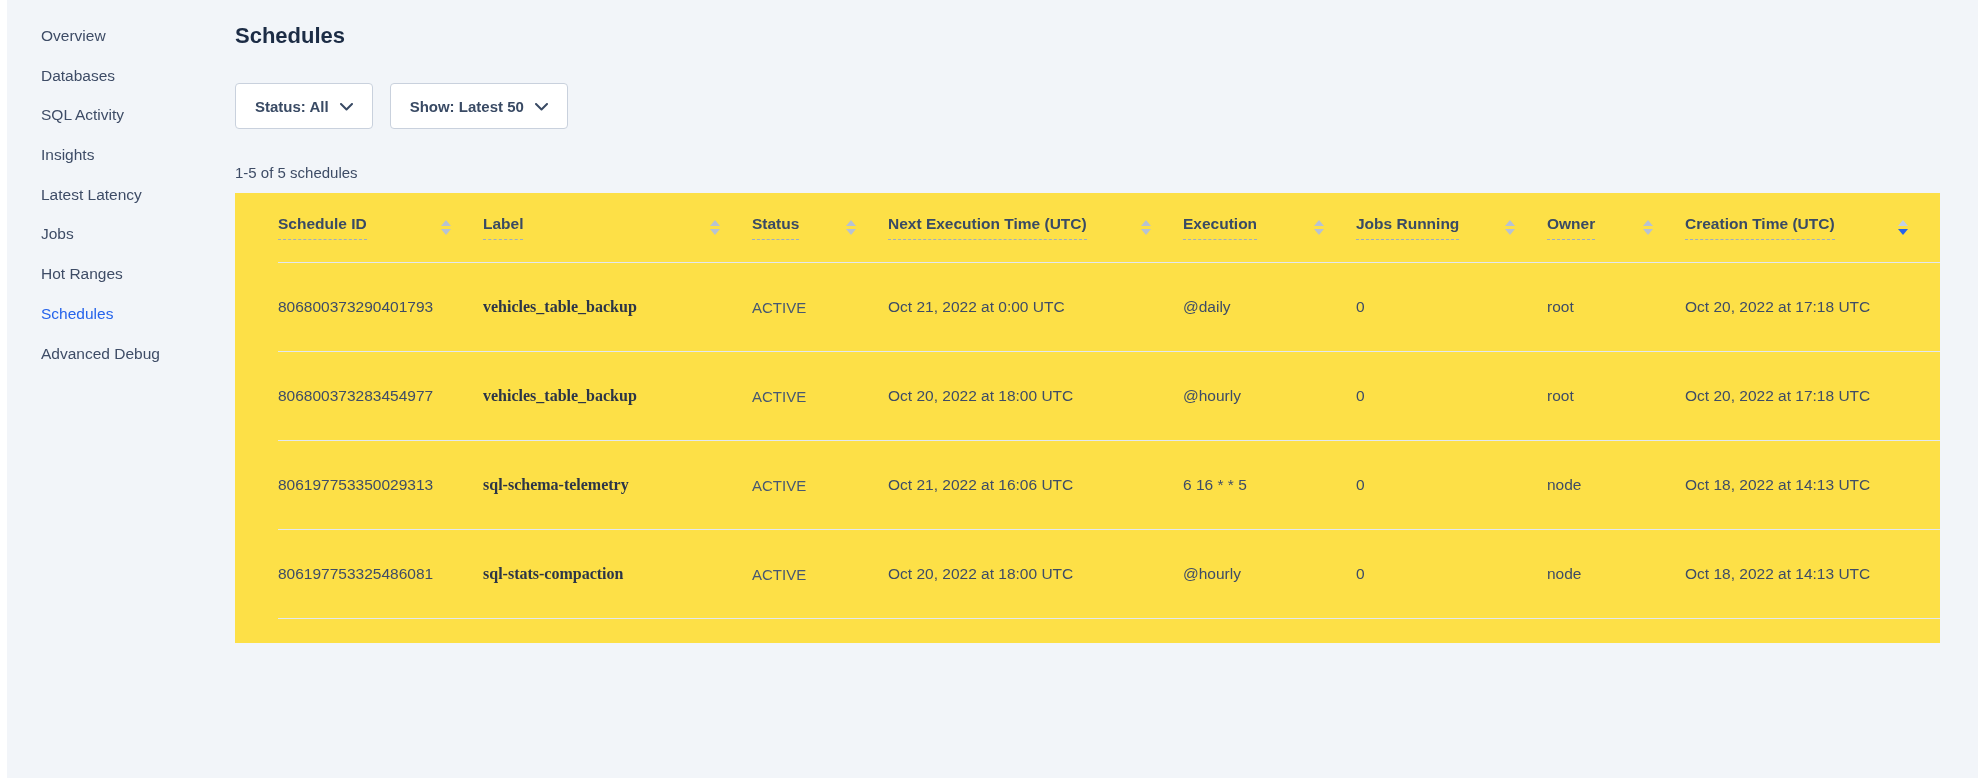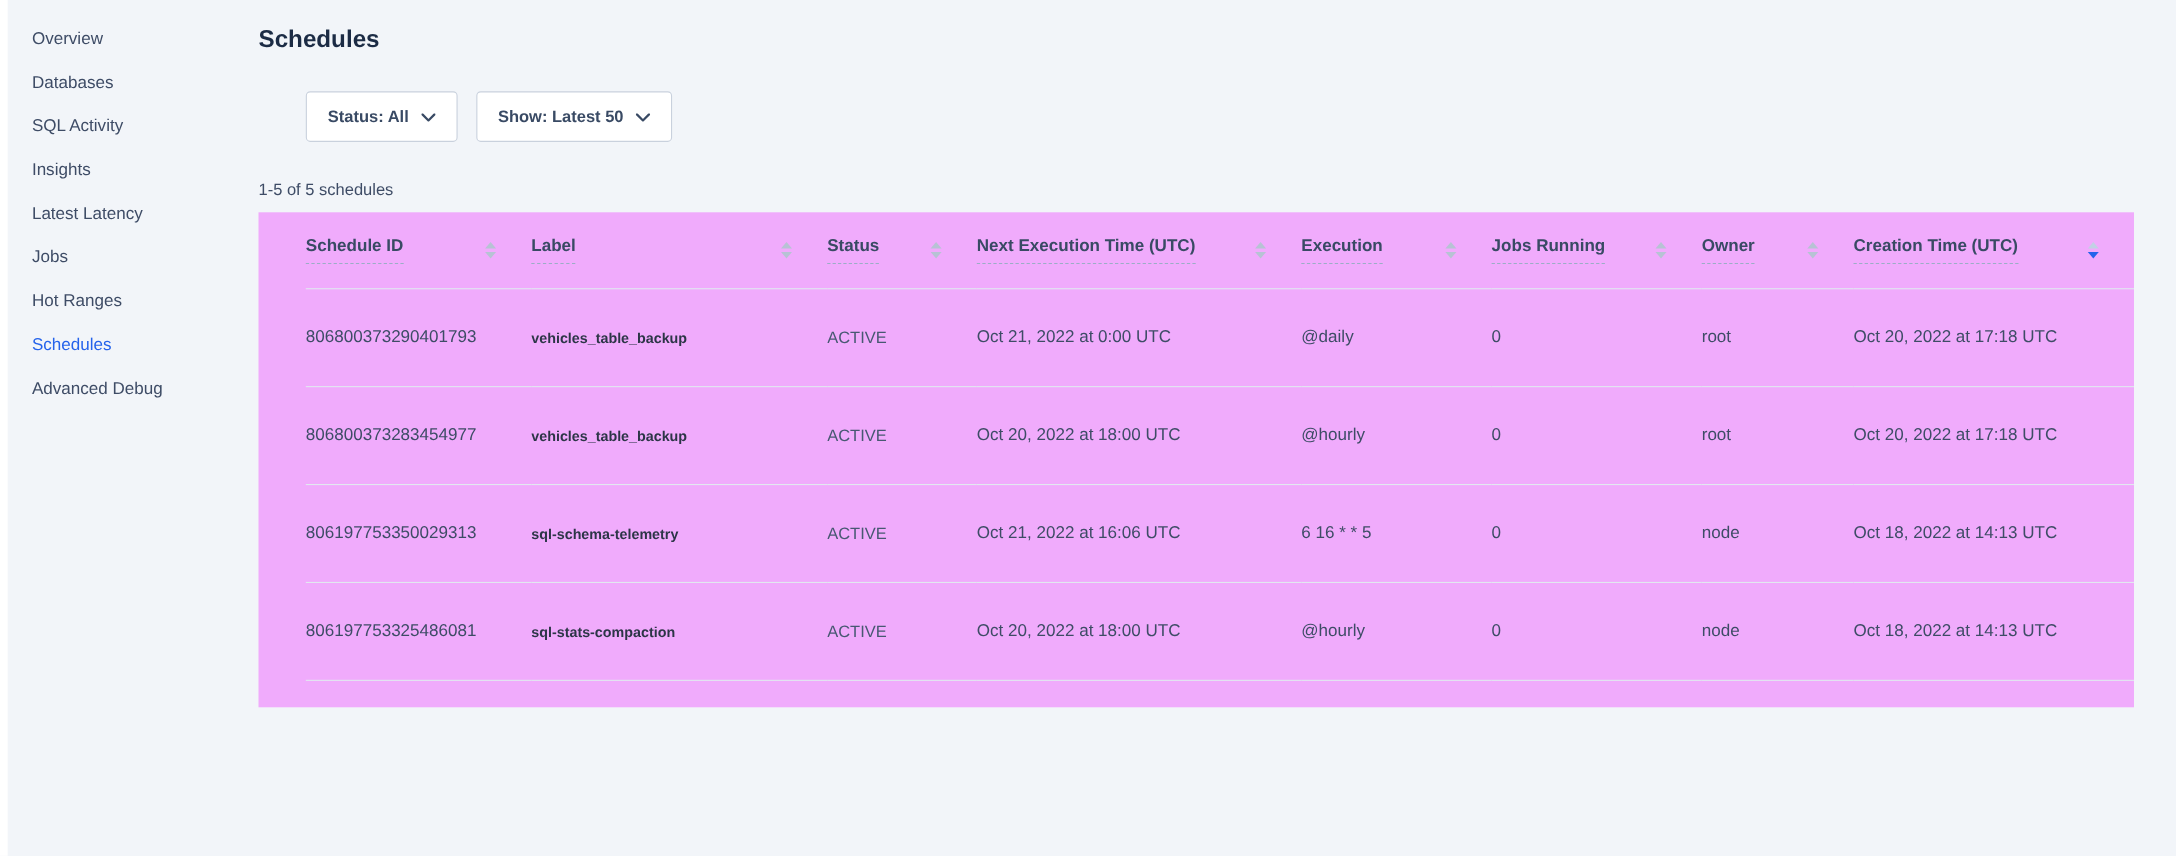--- a/index.html
+++ b/index.html
@@ -6,45 +6,45 @@
   body{
     width:1978px;height:778px;
     background:#f2f5f9;
     font-family:"Liberation Sans","DejaVu Sans",sans-serif;
     color:#3e4c66;
     position:relative;
     overflow:hidden;
   }
   .left-edge{position:absolute;left:0;top:0;width:7px;height:778px;background:#ffffff;}
   
-  .sidebar{position:absolute;left:0;top:16px;width:228px;padding-left:29px;box-sizing:border-box;}
+  .sidebar{position:absolute;left:12px;top:16px;width:228px;padding-left:29px;box-sizing:border-box;}
   .side-item{
     height:39.7px;line-height:39.7px;
     font-size:15.5px;color:#3e4c66;cursor:pointer;
     white-space:nowrap;
   }
   .side-item.active{color:#2563eb;}
   
   .main{position:absolute;left:235px;top:0;width:1705px;}
   .page-title{
     margin:24px 0 0 0;
     font-size:22px;line-height:24px;font-weight:700;color:#1c2c45;
   }
-  .filters{margin-top:35px;display:flex;gap:17px;margin-left:43px;}
+  .filters{margin-top:35px;display:flex;gap:17px;}
   .dropdown{
     display:inline-flex;align-items:center;gap:11px;
     height:46px;padding:0 19px;box-sizing:border-box;
     background:#ffffff;border:1px solid #c9d1dd;border-radius:4px;
     font-size:15px;font-weight:700;color:#394a64;cursor:pointer;
   }
   .chev{display:inline-block;margin-top:2px;}
   .results-count{margin-top:34px;font-size:15px;line-height:20px;color:#3e4c66;}
   
   .card{
-    margin-top:10px;background:#f0abfc;
+    margin-top:10px;background:#fde047;
     width:1705px;box-sizing:border-box;
     padding:0 0 24px 43px;
   }
   table{border-collapse:collapse;table-layout:fixed;width:1662px;}
   th{
     height:69px;vertical-align:middle;text-align:left;
     border-bottom:1px solid #e2e8f0;
     font-size:15.5px;font-weight:700;color:#394a64;
     padding:0;cursor:pointer;
   }
@@ -55,22 +55,22 @@
   .tri-down{width:0;height:0;border-left:5px solid transparent;border-right:5px solid transparent;border-top:6px solid #b7c2d4;}
   th.sort-desc .tri-down{border-top-color:#2563eb;}
   th.sort-desc .tri-up{border-bottom-color:#c2d0e4;}
   td{
     height:88px;vertical-align:middle;
     border-bottom:1px solid #e2e8f0;
     font-size:15.5px;color:#3e4c66;padding:0;
     white-space:nowrap;overflow:hidden;
   }
   td.cell-label{
-    font-family:Liberation Sans, sans-serif;
-    font-weight:700;font-size:13px;color:#2c3547;
+    font-family:Liberation Serif, serif;
+    font-weight:700;font-size:16px;color:#2c3547;
   }
   td.cell-status{font-size:15px;color:#475872;}
 </style>
 </head>
 <body>
 
 <div class="left-edge"></div>
 
 <nav class="sidebar" id="sidebar">
     <div class="side-item">Overview</div>

